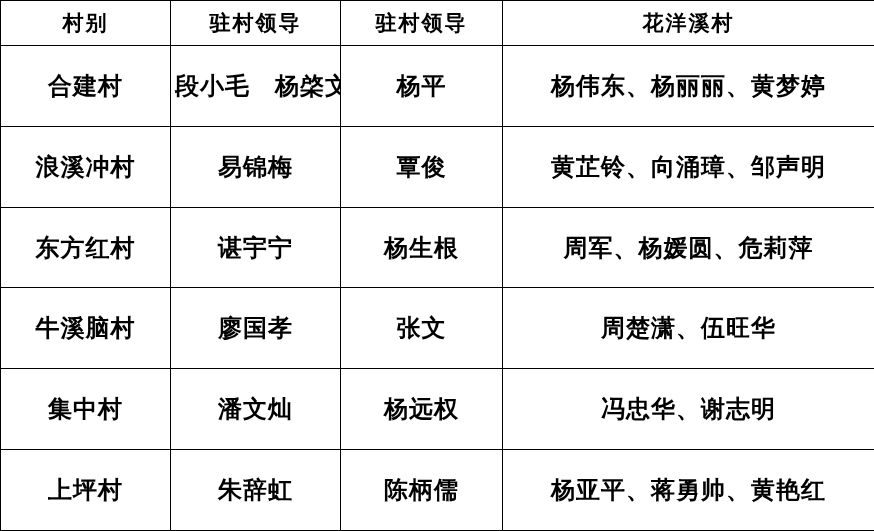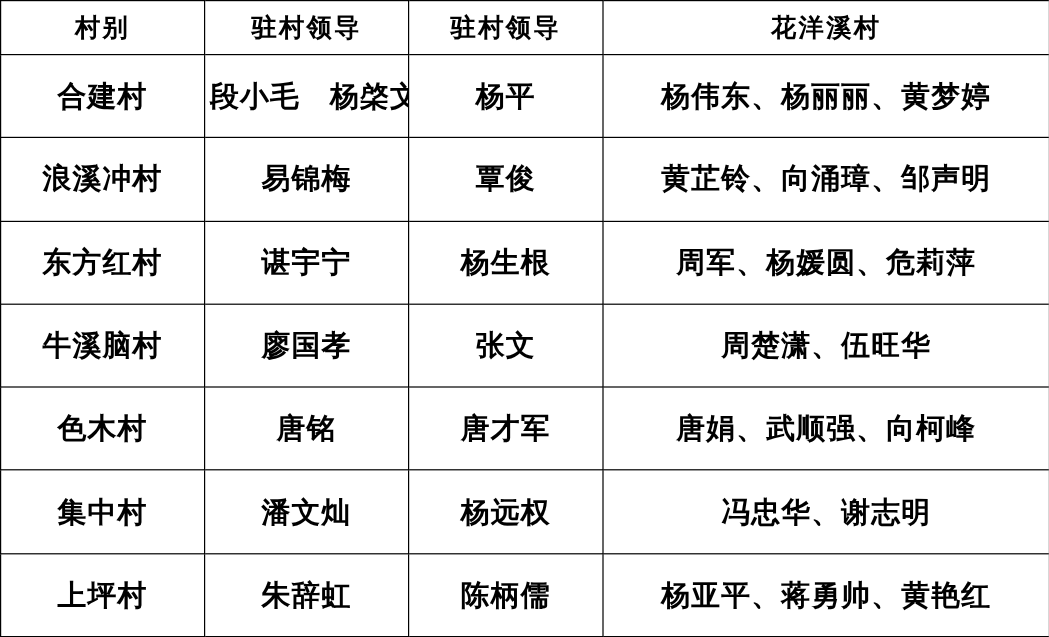--- a/index.html
+++ b/index.html
@@ -91,26 +91,20 @@
         <td>杨生根</td>
         <td>周军、杨媛圆、危莉萍</td>
       </tr>
       <tr>
         <td>牛溪脑村</td>
         <td class="cell-leader">廖国孝</td>
         <td>张文</td>
         <td>周楚潇、伍旺华</td>
       </tr>
       <tr>
-        <td>色木村</td>
-        <td class="cell-leader">唐铭</td>
-        <td>唐才军</td>
-        <td>唐娟、武顺强、向柯峰</td>
-      </tr>
-      <tr>
         <td>集中村</td>
         <td class="cell-leader">潘文灿</td>
         <td>杨远权</td>
         <td>冯忠华、谢志明</td>
       </tr>
       <tr>
         <td>上坪村</td>
         <td class="cell-leader">朱辞虹</td>
         <td>陈柄儒</td>
         <td>杨亚平、蒋勇帅、黄艳红</td>

